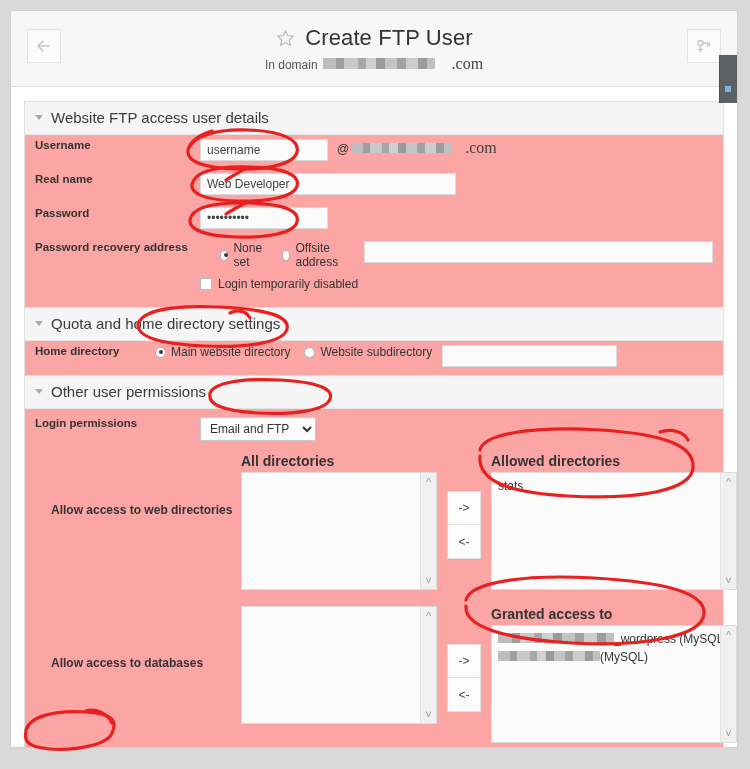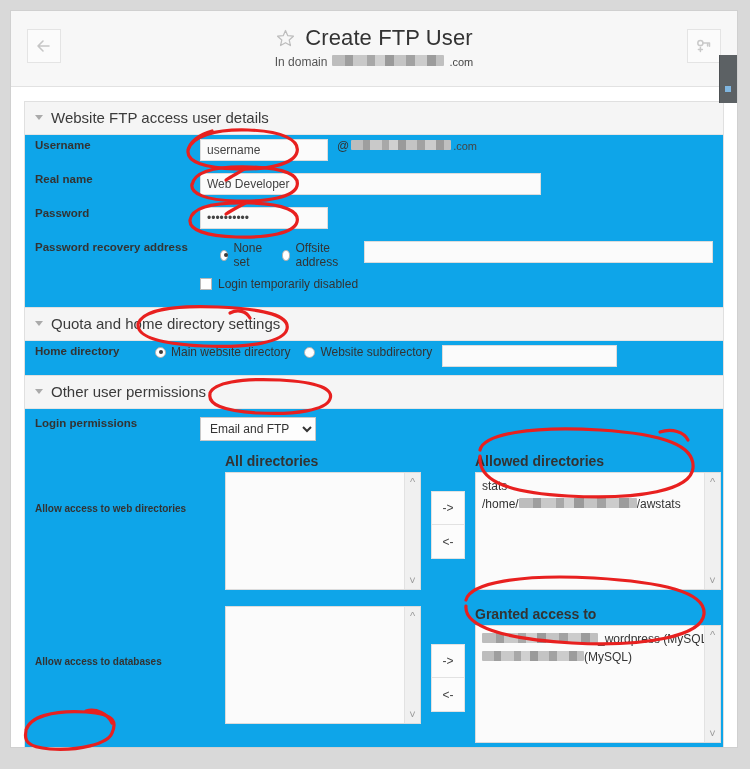--- a/index.html
+++ b/index.html
@@ -87,32 +87,32 @@
   .redact {
     display: inline-block;
     background: linear-gradient(90deg,#bdbdbd 0 12%,#9e9e9e 12% 19%,#c9c9c9 19% 31%,
                 #a8a8a8 31% 38%,#d0d0d0 38% 47%,#9a9a9a 47% 55%,#c4c4c4 55% 66%,
                 #a2a2a2 66% 74%,#cccccc 74% 85%,#9c9c9c 85% 93%,#c0c0c0 93% 100%);
     filter: blur(0.6px);
     vertical-align: middle;
     border-radius: 1px;
   }
   .domain-redact { width: 112px; height: 11px; }
-  .domain-suffix { font-family: Liberation Sans, sans-serif; font-size: 11px; color: #444; }
+  .domain-suffix { font-family: Liberation Serif, serif; font-size: 16px; color: #444; margin-left: 12px; }
 
   
   .form-body {
     padding: 14px 13px 0 13px;
     box-sizing: border-box;
   }
   .section {
     border: 1px solid #e0e0e0;
     border-bottom: none;
     box-sizing: border-box;
-    background: #0ea5e9;
+    background: #fca5a5;
   }
   .section:last-of-type { border-bottom: 1px solid #e0e0e0; }
   .section-header {
     background: #f5f5f5;
     border-bottom: 1px solid #e5e5e5;
     padding: 7px 12px 8px 10px;
     display: flex;
     align-items: center;
     gap: 8px;
     cursor: pointer;
@@ -151,21 +151,21 @@
     height: 22px;
     font-family: "Liberation Sans", sans-serif;
     font-size: 12px;
     color: #444;
     padding: 0 6px;
     box-sizing: border-box;
     outline: none;
   }
   input.txt::placeholder { color: #8a8a8a; }
   .w-user { width: 128px; }
-  .w-real { width: 341px; }
+  .w-real { width: 256px; }
   .w-pass { width: 128px; }
   .w-recov { width: 450px; }
   .w-subdir { width: 175px; }
 
   .at-domain {
     margin-left: 9px;
     font-size: 12px;
     color: #333;
     display: inline-flex;
     align-items: baseline;
@@ -231,26 +231,27 @@
     box-sizing: border-box;
   }
 
   
   .dual-row {
     display: flex;
     align-items: flex-start;
     padding: 6px 10px 10px 10px;
   }
   .dual-label {
-    font-size: 10px;
+    font-size: 12px;
     font-weight: bold;
     color: #333;
     width: 190px;
     flex: 0 0 190px;
     padding-top: 50px;
+    margin-left: 16px;
   }
   .list-col { width: 196px; flex: 0 0 196px; }
   .list-col.right { width: 246px; flex: 0 0 246px; }
   .list-caption {
     font-size: 14px;
     font-weight: bold;
     color: #333;
     margin-bottom: 3px;
   }
   .listbox {
@@ -498,25 +499,20 @@
             <div class="xfer-btn">-&gt;</div>
             <div class="xfer-btn">&lt;-</div>
           </div>
 
           <div class="list-col right">
             <div class="list-caption">Allowed directories</div>
             <div class="listbox">
               <div class="items">
                 <div class="entry">
                   <span>stats</span>
-                </div>
-                <div class="entry">
-                  <span>/home/</span>
-                  <span class="redact" style="width:118px;"></span>
-                  <span>/awstats</span>
                 </div>
               </div>
               <div class="lb-scroll">
                 <div class="lb-arrow up">^</div>
                 <div class="lb-arrow down">˅</div>
               </div>
             </div>
           </div>
         </div>
 

